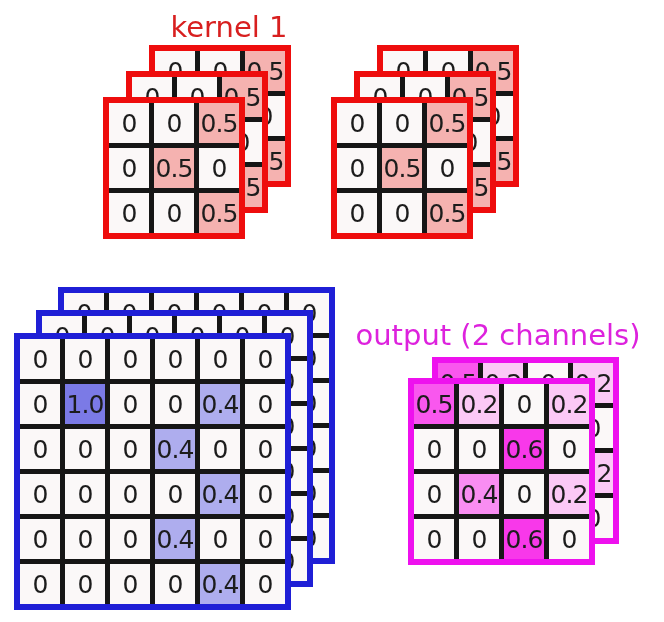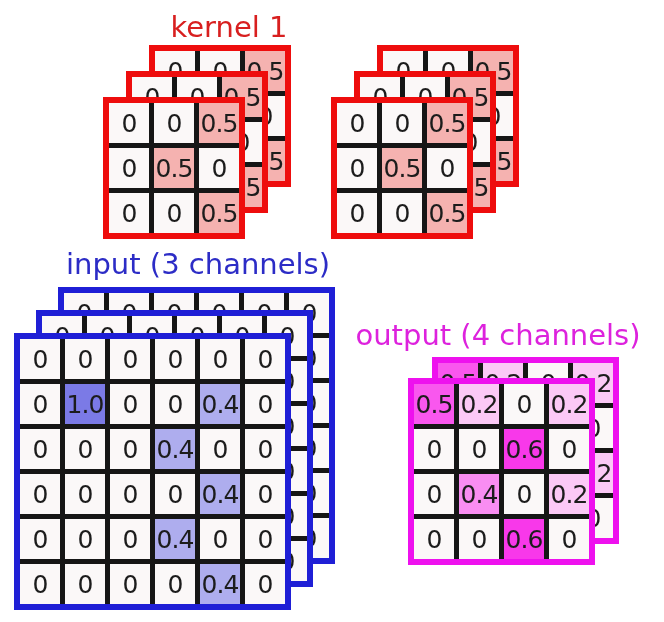--- a/index.html
+++ b/index.html
@@ -48,23 +48,22 @@
   }
 </style>
 </head>
 <body>
 
 <div class="canvas">
 
   <div class="title" style="left: 229px; top: 12px; color: rgb(216, 31, 31);">kernel 1</div>
 
 
-  <div class="title" style="left: 198px; top: 249px; color: rgb(44, 44, 198);">input (3 channels)</div>
-
-  <div class="title" style="left: 498px; top: 320px; color: rgb(221, 34, 221);">output (4 channels)</div>
+
+  <div class="title" style="left: 498px; top: 320px; color: rgb(221, 34, 221);">output (2 channels)</div>
 
   <div class="stack"><div class="layer" style="left: 149px; top: 45px; border-color: rgb(238, 13, 13); background: rgb(22, 22, 22); z-index: 48; grid-template-columns: repeat(3, 40px);">
         <div class="cell" style="background: rgb(251, 248, 248);">0</div>
         <div class="cell" style="background: rgb(251, 248, 248);">0</div>
         <div class="cell" style="background: rgb(245, 178, 176);">0.5</div>
         <div class="cell" style="background: rgb(251, 248, 248);">0</div>
         <div class="cell" style="background: rgb(245, 178, 176);">0.5</div>
         <div class="cell" style="background: rgb(251, 248, 248);">0</div>
         <div class="cell" style="background: rgb(251, 248, 248);">0</div>
         <div class="cell" style="background: rgb(251, 248, 248);">0</div>

